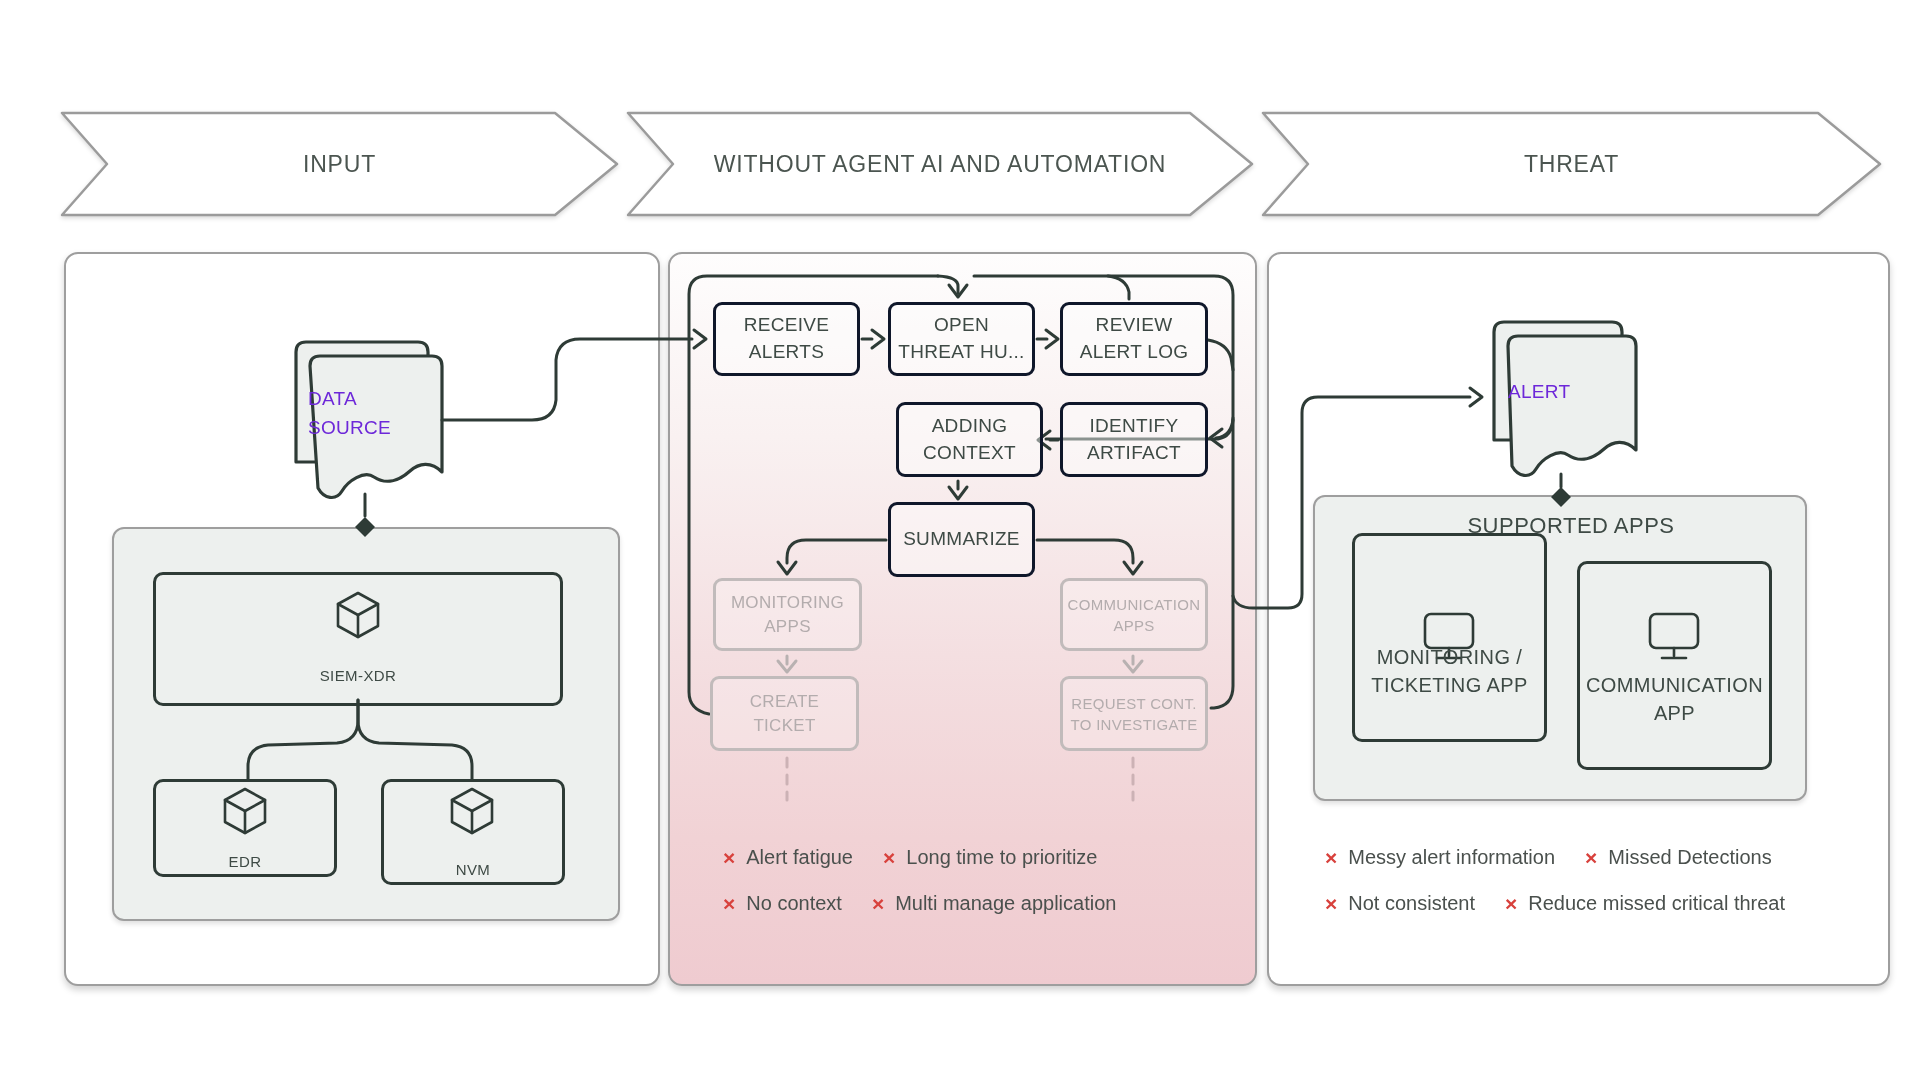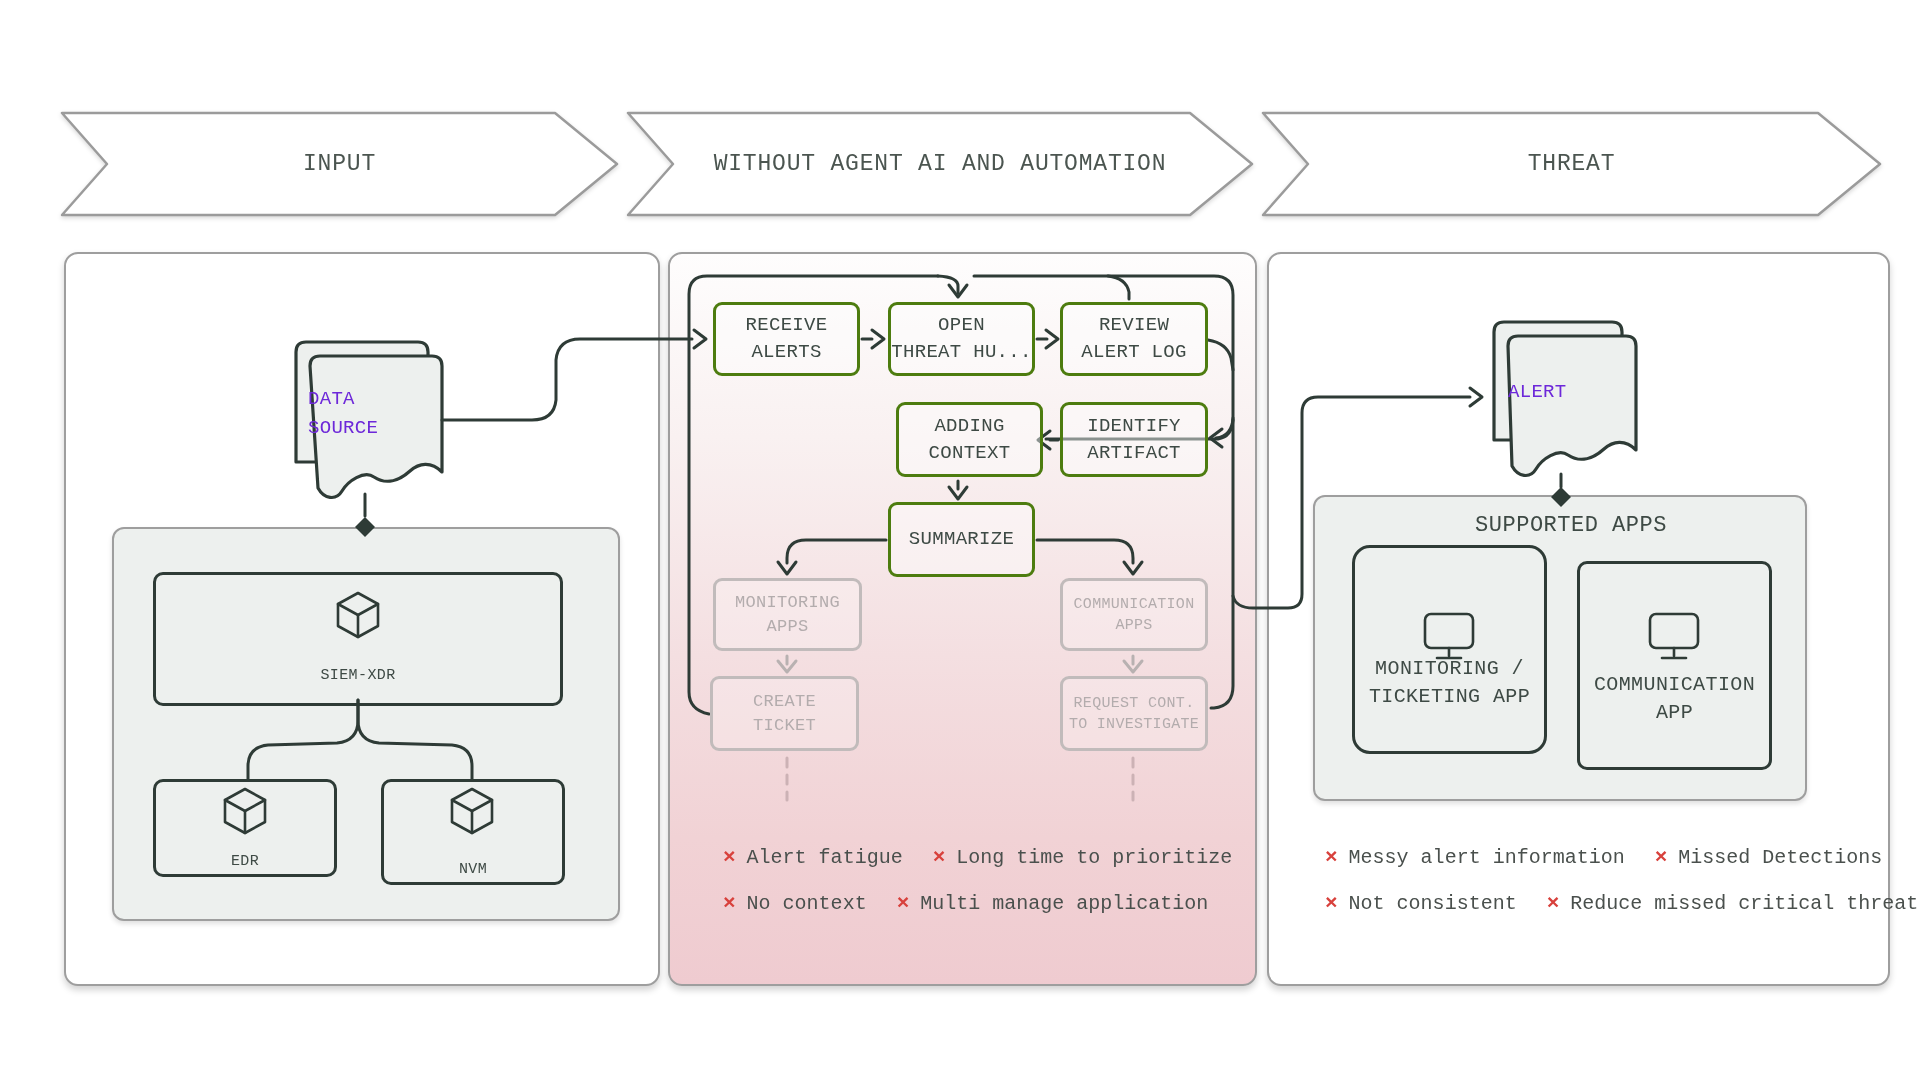--- a/index.html
+++ b/index.html
@@ -1,18 +1,18 @@
 <!DOCTYPE html>
 <html><head>
 <meta charset="utf-8">
 <style>
   html,body{margin:0;padding:0;background:#ffffff;}
   .stage{
     position:relative;width:1920px;height:1080px;overflow:hidden;
-    font-family:Liberation Mono, monospace;
+    font-family:Liberation Sans, sans-serif;
     color:#3e4a45;
   }
   
   .panel{position:absolute;border:2px solid #9e9e9e;border-radius:14px;
          box-shadow:0 4px 7px rgba(0,0,0,0.18);background:#ffffff;z-index:0;}
   .panel.left{left:64px;top:252px;width:592px;height:730px;}
   .panel.middle{left:668px;top:252px;width:585px;height:730px;
     background:linear-gradient(180deg,#fefdfd 0%,#f9f1f1 25%,#f4dfe1 55%,#f1d2d5 80%,#efcbd0 100%);}
   .panel.right{left:1267px;top:252px;width:619px;height:730px;}
 
@@ -30,21 +30,21 @@
   .glyph{fill:none;stroke:#2e3b36;stroke-width:2.6;stroke-linecap:round;stroke-linejoin:round;}
 
   
   .banner-label{position:absolute;z-index:3;font-size:23px;letter-spacing:0.8px;
     color:#4b5550;font-weight:500;text-align:center;line-height:102px;height:102px;top:113px;}
   .banner-label.b1{left:62px;width:555px;}
   .banner-label.b2{left:628px;width:624px;}
   .banner-label.b3{left:1263px;width:617px;}
 
   
-  .node{position:absolute;z-index:3;border:3px solid #4d7c0f;border-radius:9px;
+  .node{position:absolute;z-index:3;border:3px solid #0f172a;border-radius:9px;
     background:rgba(252,252,252,0.45);display:flex;align-items:center;justify-content:center;
     text-align:center;font-size:19px;font-weight:500;color:#3e4a45;line-height:1.4;
     white-space:pre-line;letter-spacing:0.3px;}
   .node.faded{border-color:#c1bbbb;color:#b3acad;background:rgba(255,255,255,0.22);font-size:17px;}
   .node.xs{font-size:15px;}
 
   .iconbox{position:absolute;z-index:3;border:3px solid #2e3b36;border-radius:10px;
     display:flex;flex-direction:column;align-items:center;justify-content:center;
     gap:20px;text-align:center;font-size:15px;font-weight:500;color:#3e4a45;
     letter-spacing:0.4px;white-space:pre-line;line-height:1.4;}
@@ -245,21 +245,21 @@
     <span class="issue">
       <span class="xmark">×</span>
       <span>Multi manage application</span>
     </span>
   </div>
 
   <div class="doc-label" style="left:1508px;top:378px;width:128px;">ALERT</div>
 
   <div class="group-title" style="left:1313px;top:513px;width:490px;">SUPPORTED APPS</div>
 
-  <div class="iconbox" style="left:1352px;top:545px;width:189px;height:203px;font-size:20px;gap:16px;border-radius:18px;">
+  <div class="iconbox" style="left:1352px;top:533px;width:189px;height:203px;font-size:20px;gap:16px;">
     <span style="height:50px;width:52px;"></span>
     <span>MONITORING /
 TICKETING APP</span>
   </div>
 
   <div class="iconbox" style="left:1577px;top:561px;width:189px;height:203px;font-size:20px;gap:16px;">
     <span style="height:50px;width:52px;"></span>
     <span>COMMUNICATION
 APP</span>
   </div>

